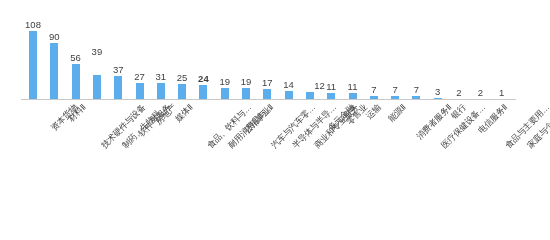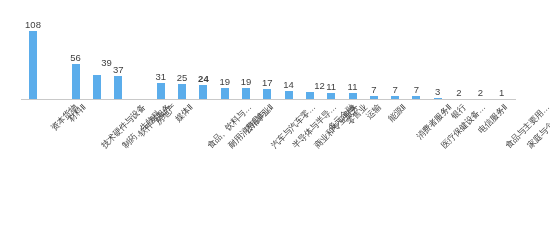--- a/index.html
+++ b/index.html
@@ -84,31 +84,39 @@
 </head>
 <body>
 
 <div id="chart-root">
 
   <div id="plot-area">
       <div class="bar-slot" style="left: 24px;">
         <div class="bar-rect" title="资本货物: 108" style="height: 69px; background: rgb(91, 173, 235);"></div>
         <div class="bar-value" style="bottom: 70px; color: rgb(63, 63, 63);">108</div>
       </div>
+      <div class="bar-slot" style="left: 45.3px;">
+        <div class="bar-rect" title="材料Ⅱ: 90" style="height: 57.5px; background: rgb(91, 173, 235);"></div>
+        <div class="bar-value" style="bottom: 58.5px; color: rgb(63, 63, 63);">90</div>
+      </div>
       <div class="bar-slot" style="left: 66.6px;">
         <div class="bar-rect" title="技术硬件与设备: 56" style="height: 35.7778px; background: rgb(91, 173, 235);"></div>
         <div class="bar-value" style="bottom: 36.7778px; color: rgb(63, 63, 63);">56</div>
       </div>
       <div class="bar-slot" style="left: 87.9px;">
         <div class="bar-rect" title="制药、生物科…: 39" style="height: 24.9167px; background: rgb(91, 173, 235);"></div>
-        <div class="bar-value" style="bottom: 32px; color: rgb(63, 63, 63); text-align: right;">39</div>
+        <div class="bar-value" style="bottom: 43px; color: rgb(63, 63, 63);">39</div>
       </div>
       <div class="bar-slot" style="left: 109.2px; text-decoration: underline;">
         <div class="bar-rect" title="软件与服务: 37" style="height: 23.6389px; background: rgb(91, 173, 235);"></div>
         <div class="bar-value" style="bottom: 24.6389px; color: rgb(63, 63, 63);">37</div>
+      </div>
+      <div class="bar-slot" style="left: 130.5px;">
+        <div class="bar-rect" title="房地产: 27" style="height: 17.25px; background: rgb(91, 173, 235);"></div>
+        <div class="bar-value" style="bottom: 18.25px; color: rgb(63, 63, 63);">27</div>
       </div>
       <div class="bar-slot" style="left: 151.8px;">
         <div class="bar-rect" title="媒体Ⅱ: 26" style="height: 16.6111px; background: rgb(91, 173, 235);"></div>
         <div class="bar-value" style="bottom: 17.6111px; color: rgb(63, 63, 63);">31</div>
       </div>
       <div class="bar-slot" style="left: 173.1px;">
         <div class="bar-rect" title="食品、饮料与…: 25" style="height: 15.9722px; background: rgb(91, 173, 235);"></div>
         <div class="bar-value" style="bottom: 16.9722px; color: rgb(63, 63, 63);">25</div>
       </div>
       <div class="bar-slot" style="left: 194.4px; font-weight: bold;">

